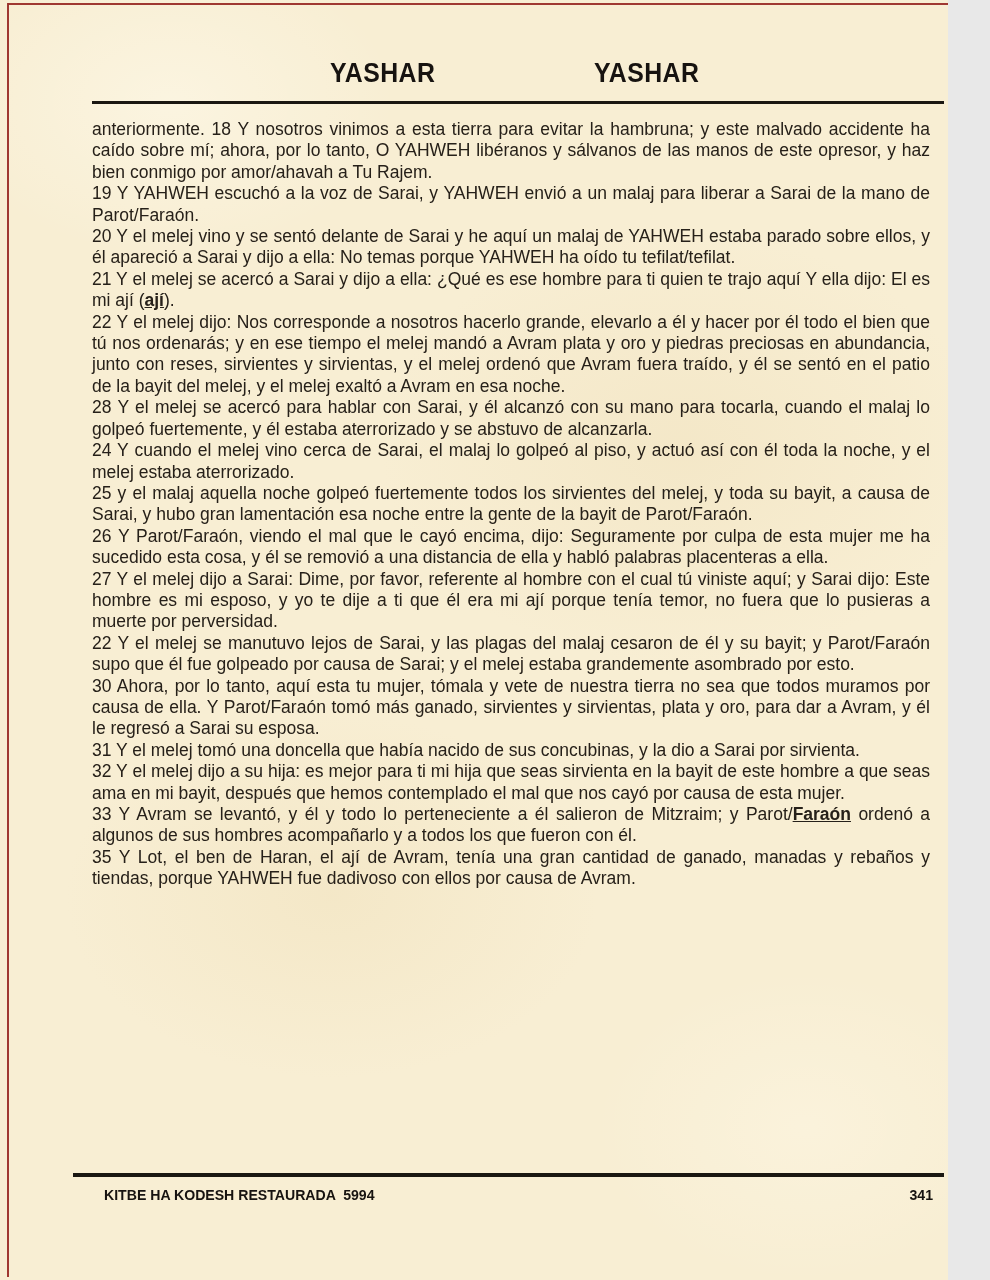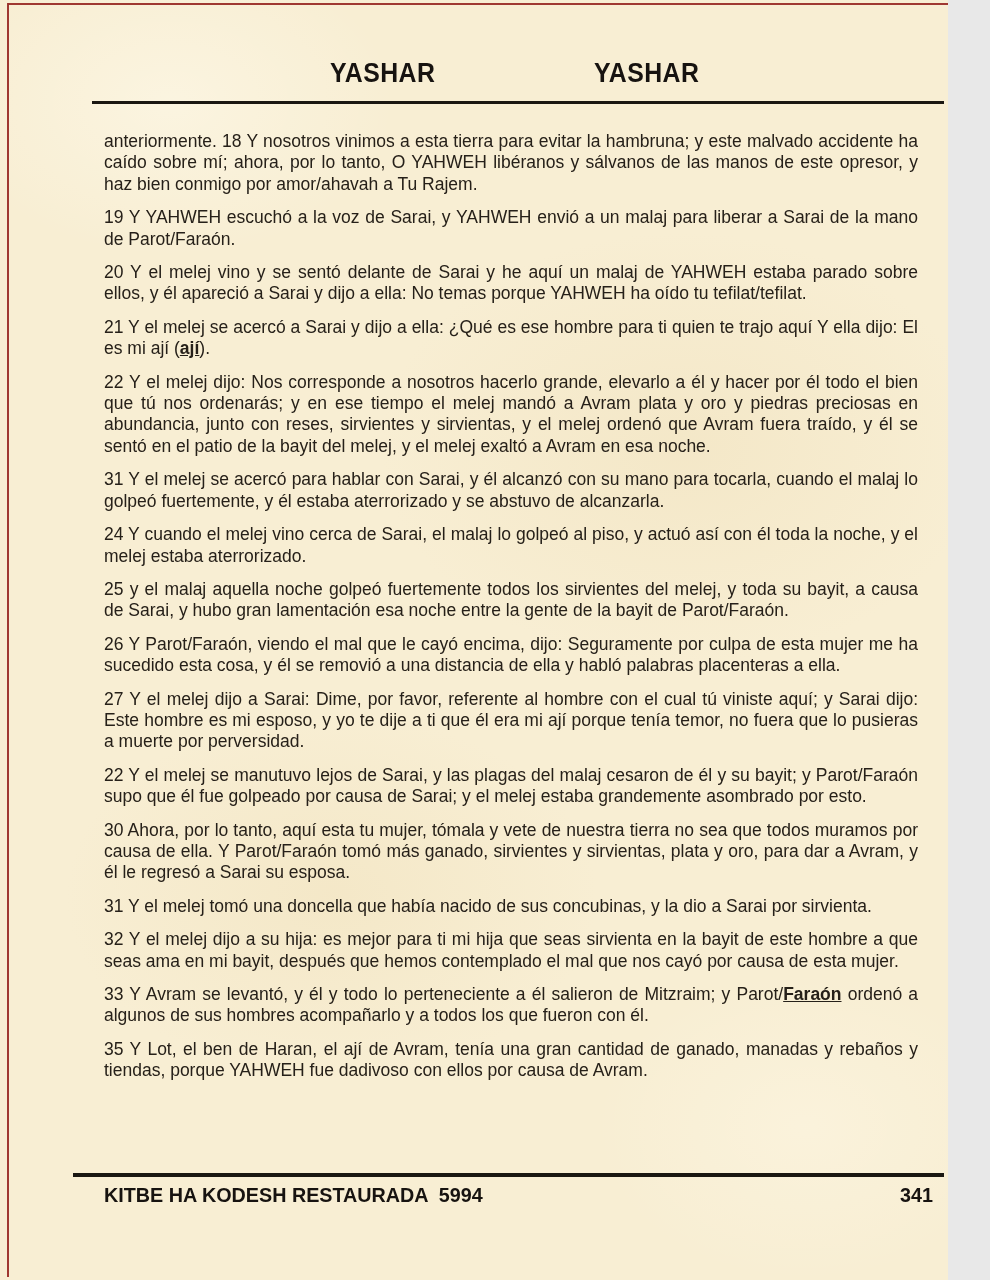--- a/index.html
+++ b/index.html
@@ -41,30 +41,30 @@
   .header-rule{
     position:absolute;left:92px;top:101px;width:852px;height:3px;
     background:#1a1711;
   }
   .verse-list{
     position:absolute;left:92px;top:119px;width:838px;
     font-size:17.5px;line-height:21.4px;
     text-align:justify;
     color:#262019;
   }
-  .verse-list p{margin:12px;padding:0;}
+  .verse-list p{margin:0;padding:0;}
   .verse-list .bold{font-weight:bold;text-decoration:underline;}
   .footer-rule{
     position:absolute;left:73px;top:1173px;width:871px;height:4px;
     background:#1a1711;
   }
   .footer-row{
     position:absolute;left:104px;top:1183px;width:829px;
     display:flex;justify-content:space-between;align-items:flex-start;
-    font-weight:bold;font-size:21px;line-height:24px;color:#171310;
+    font-weight:bold;font-size:15px;line-height:24px;color:#171310;
   }
   .footer-book{white-space:pre;transform:scaleX(0.94);transform-origin:left center;}
   .footer-page{transform:scaleX(0.94);transform-origin:right center;}
 </style>
 </head>
 <body>
 
 <div class="page" style="background-color: rgb(248, 238, 211);">
 
   <span class="edge-line-top" style="background: rgb(154, 45, 40);"></span>
@@ -74,21 +74,21 @@
   <span class="header-title right">YASHAR</span>
 
   <div class="header-rule" style="background: rgb(26, 23, 17);"></div>
 
   <div class="verse-list">
       <p><span>anteriormente. 18 Y nosotros vinimos a esta tierra para evitar la hambruna; y este malvado accidente ha caído sobre mí; ahora, por lo tanto, O YAHWEH libéranos y sálvanos de las manos de este opresor, y haz bien conmigo por amor/ahavah a Tu Rajem.</span></p>
       <p><span>19 Y YAHWEH escuchó a la voz de Sarai, y YAHWEH envió a un malaj para liberar a Sarai de la mano de Parot/Faraón.</span></p>
       <p><span>20 Y el melej vino y se sentó delante de Sarai y he aquí un malaj de YAHWEH estaba parado sobre ellos, y él apareció a Sarai y dijo a ella: No temas porque YAHWEH ha oído tu tefilat/tefilat.</span></p>
       <p><span>21 Y el melej se acercó a Sarai y dijo a ella: ¿Qué es ese hombre para ti quien te trajo aquí Y ella dijo: El es mi ají (</span><span class="bold">ají</span><span>).</span></p>
       <p><span>22 Y el melej dijo: Nos corresponde a nosotros hacerlo grande, elevarlo a él y hacer por él todo el bien que tú nos ordenarás; y en ese tiempo el melej mandó a Avram plata y oro y piedras preciosas en abundancia, junto con reses, sirvientes y sirvientas, y el melej ordenó que Avram fuera traído, y él se sentó en el patio de la bayit del melej, y el melej exaltó a Avram en esa noche.</span></p>
-      <p><span>31 Y el melej se acercó para hablar con Sarai, y él alcanzó con su mano para tocarla, cuando el malaj lo golpeó fuertemente, y él estaba aterrorizado y se abstuvo de alcanzarla.</span></p>
+      <p><span>28 Y el melej se acercó para hablar con Sarai, y él alcanzó con su mano para tocarla, cuando el malaj lo golpeó fuertemente, y él estaba aterrorizado y se abstuvo de alcanzarla.</span></p>
       <p><span>24 Y cuando el melej vino cerca de Sarai, el malaj lo golpeó al piso, y actuó así con él toda la noche, y el melej estaba aterrorizado.</span></p>
       <p><span>25 y el malaj aquella noche golpeó fuertemente todos los sirvientes del melej, y toda su bayit, a causa de Sarai, y hubo gran lamentación esa noche entre la gente de la bayit de Parot/Faraón.</span></p>
       <p><span>26 Y Parot/Faraón, viendo el mal que le cayó encima, dijo: Seguramente por culpa de esta mujer me ha sucedido esta cosa, y él se removió a una distancia de ella y habló palabras placenteras a ella.</span></p>
       <p><span>27 Y el melej dijo a Sarai: Dime, por favor, referente al hombre con el cual tú viniste aquí; y Sarai dijo: Este hombre es mi esposo, y yo te dije a ti que él era mi ají porque tenía temor, no fuera que lo pusieras a muerte por perversidad.</span></p>
       <p><span>22 Y el melej se manutuvo lejos de Sarai, y las plagas del malaj cesaron de él y su bayit; y Parot/Faraón supo que él fue golpeado por causa de Sarai; y el melej estaba grandemente asombrado por esto.</span></p>
       <p><span>30 Ahora, por lo tanto, aquí esta tu mujer, tómala y vete de nuestra tierra no sea que todos muramos por causa de ella. Y Parot/Faraón tomó más ganado, sirvientes y sirvientas, plata y oro, para dar a Avram, y él le regresó a Sarai su esposa.</span></p>
       <p><span>31 Y el melej tomó una doncella que había nacido de sus concubinas, y la dio a Sarai por sirvienta.</span></p>
       <p><span>32 Y el melej dijo a su hija: es mejor para ti mi hija que seas sirvienta en la bayit de este hombre a que seas ama en mi bayit, después que hemos contemplado el mal que nos cayó por causa de esta mujer.</span></p>
       <p><span>33 Y Avram se levantó, y él y todo lo perteneciente a él salieron de Mitzraim; y Parot/</span><span class="bold">Faraón</span><span> ordenó a algunos de sus hombres acompañarlo y a todos los que fueron con él.</span></p>
       <p><span>35 Y Lot, el ben de Haran, el ají de Avram, tenía una gran cantidad de ganado, manadas y rebaños y tiendas, porque YAHWEH fue dadivoso con ellos por causa de Avram.</span></p>

